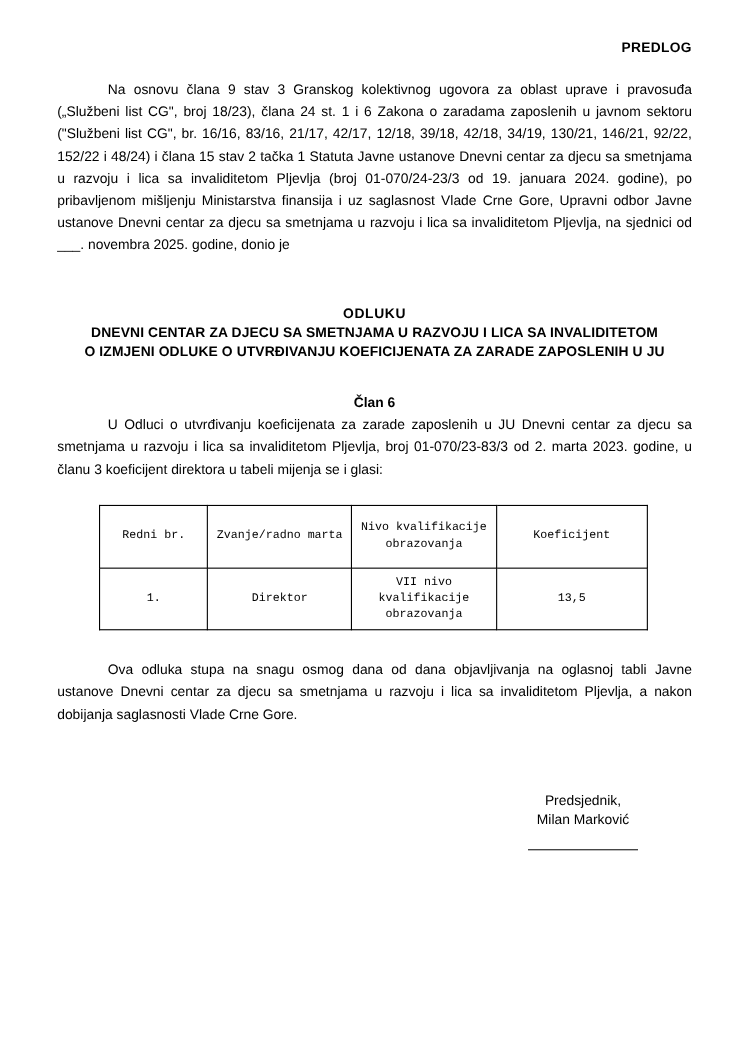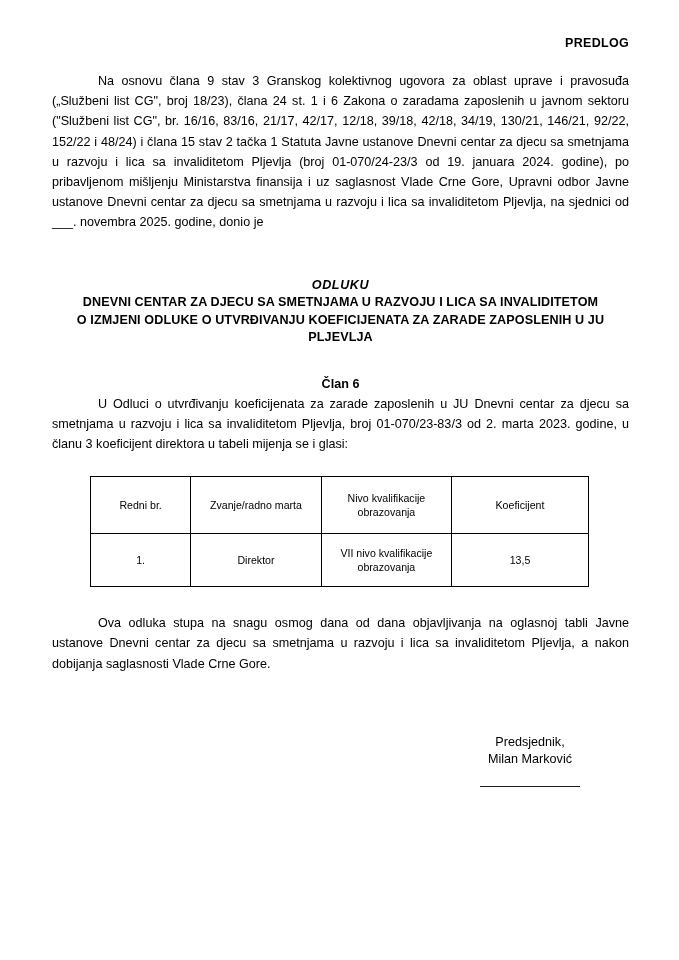--- a/index.html
+++ b/index.html
@@ -52,39 +52,39 @@
 
   .gap-title { height: 44px; }
 
   .title-block {
     text-align: center;
     font-size: 12.6px;
     font-weight: bold;
     line-height: 17.5px;
     letter-spacing: 0.1px;
   }
-  .title-block .t-main { letter-spacing: 0.6px; font-style: italic; }
+  .title-block .t-main { letter-spacing: 0.6px; }
 
   .gap-after-title { height: 28px; }
 
   .clan-heading {
     text-align: center;
     font-size: 12.6px;
     font-weight: bold;
     margin: 0 0 1px 0;
     line-height: 18px;
   }
 
   .gap-before-table { height: 22px; }
 
   table.koef-table {
     border-collapse: collapse;
     width: 499px;
     margin: 0 0 0 38px;
-    font-family: Liberation Sans, sans-serif;
+    font-family: Liberation Mono, monospace;
     font-size: 10.6px;
   }
   table.koef-table td,
   table.koef-table th {
     border: 1px solid #000000;
     text-align: center;
     vertical-align: middle;
     font-weight: normal;
     line-height: 14.5px;
     padding: 6px 4px;
@@ -131,21 +131,20 @@
     <div class="doc-header">PREDLOG</div>
 
     <p class="body-par">Na osnovu člana 9 stav 3 Granskog kolektivnog ugovora za oblast uprave i pravosuđa („Službeni list CG", broj 18/23), člana 24 st. 1 i 6 Zakona o zaradama zaposlenih u javnom sektoru ("Službeni list CG", br. 16/16, 83/16, 21/17, 42/17, 12/18, 39/18, 42/18, 34/19, 130/21, 146/21, 92/22, 152/22 i 48/24) i člana 15 stav 2 tačka 1 Statuta Javne ustanove Dnevni centar za djecu sa smetnjama u razvoju i lica sa invaliditetom Pljevlja (broj 01-070/24-23/3 od 19. januara 2024. godine), po pribavljenom mišljenju Ministarstva finansija i uz saglasnost Vlade Crne Gore, Upravni odbor Javne ustanove Dnevni centar za djecu sa smetnjama u razvoju i lica sa invaliditetom Pljevlja, na sjednici od ___. novembra 2025. godine, donio je</p>
 
     <div class="gap-title"></div>
 
     <div class="title-block">
       <div class="t-main">ODLUKU</div>
       <div>DNEVNI CENTAR ZA DJECU SA SMETNJAMA U RAZVOJU I LICA SA INVALIDITETOM</div>
       <div>O IZMJENI ODLUKE O UTVRĐIVANJU KOEFICIJENATA ZA ZARADE ZAPOSLENIH U JU</div>
-      <div>PLJEVLJA</div>
     </div>
 
     <div class="gap-after-title"></div>
 
     <div class="clan-heading">Član 6</div>
 
     <p class="body-par">U Odluci o utvrđivanju koeficijenata za zarade zaposlenih u JU Dnevni centar za djecu sa smetnjama u razvoju i lica sa invaliditetom Pljevlja, broj 01-070/23-83/3 od 2. marta 2023. godine, u članu 3 koeficijent direktora u tabeli mijenja se i glasi:</p>
 
     <div class="gap-before-table"></div>
 

